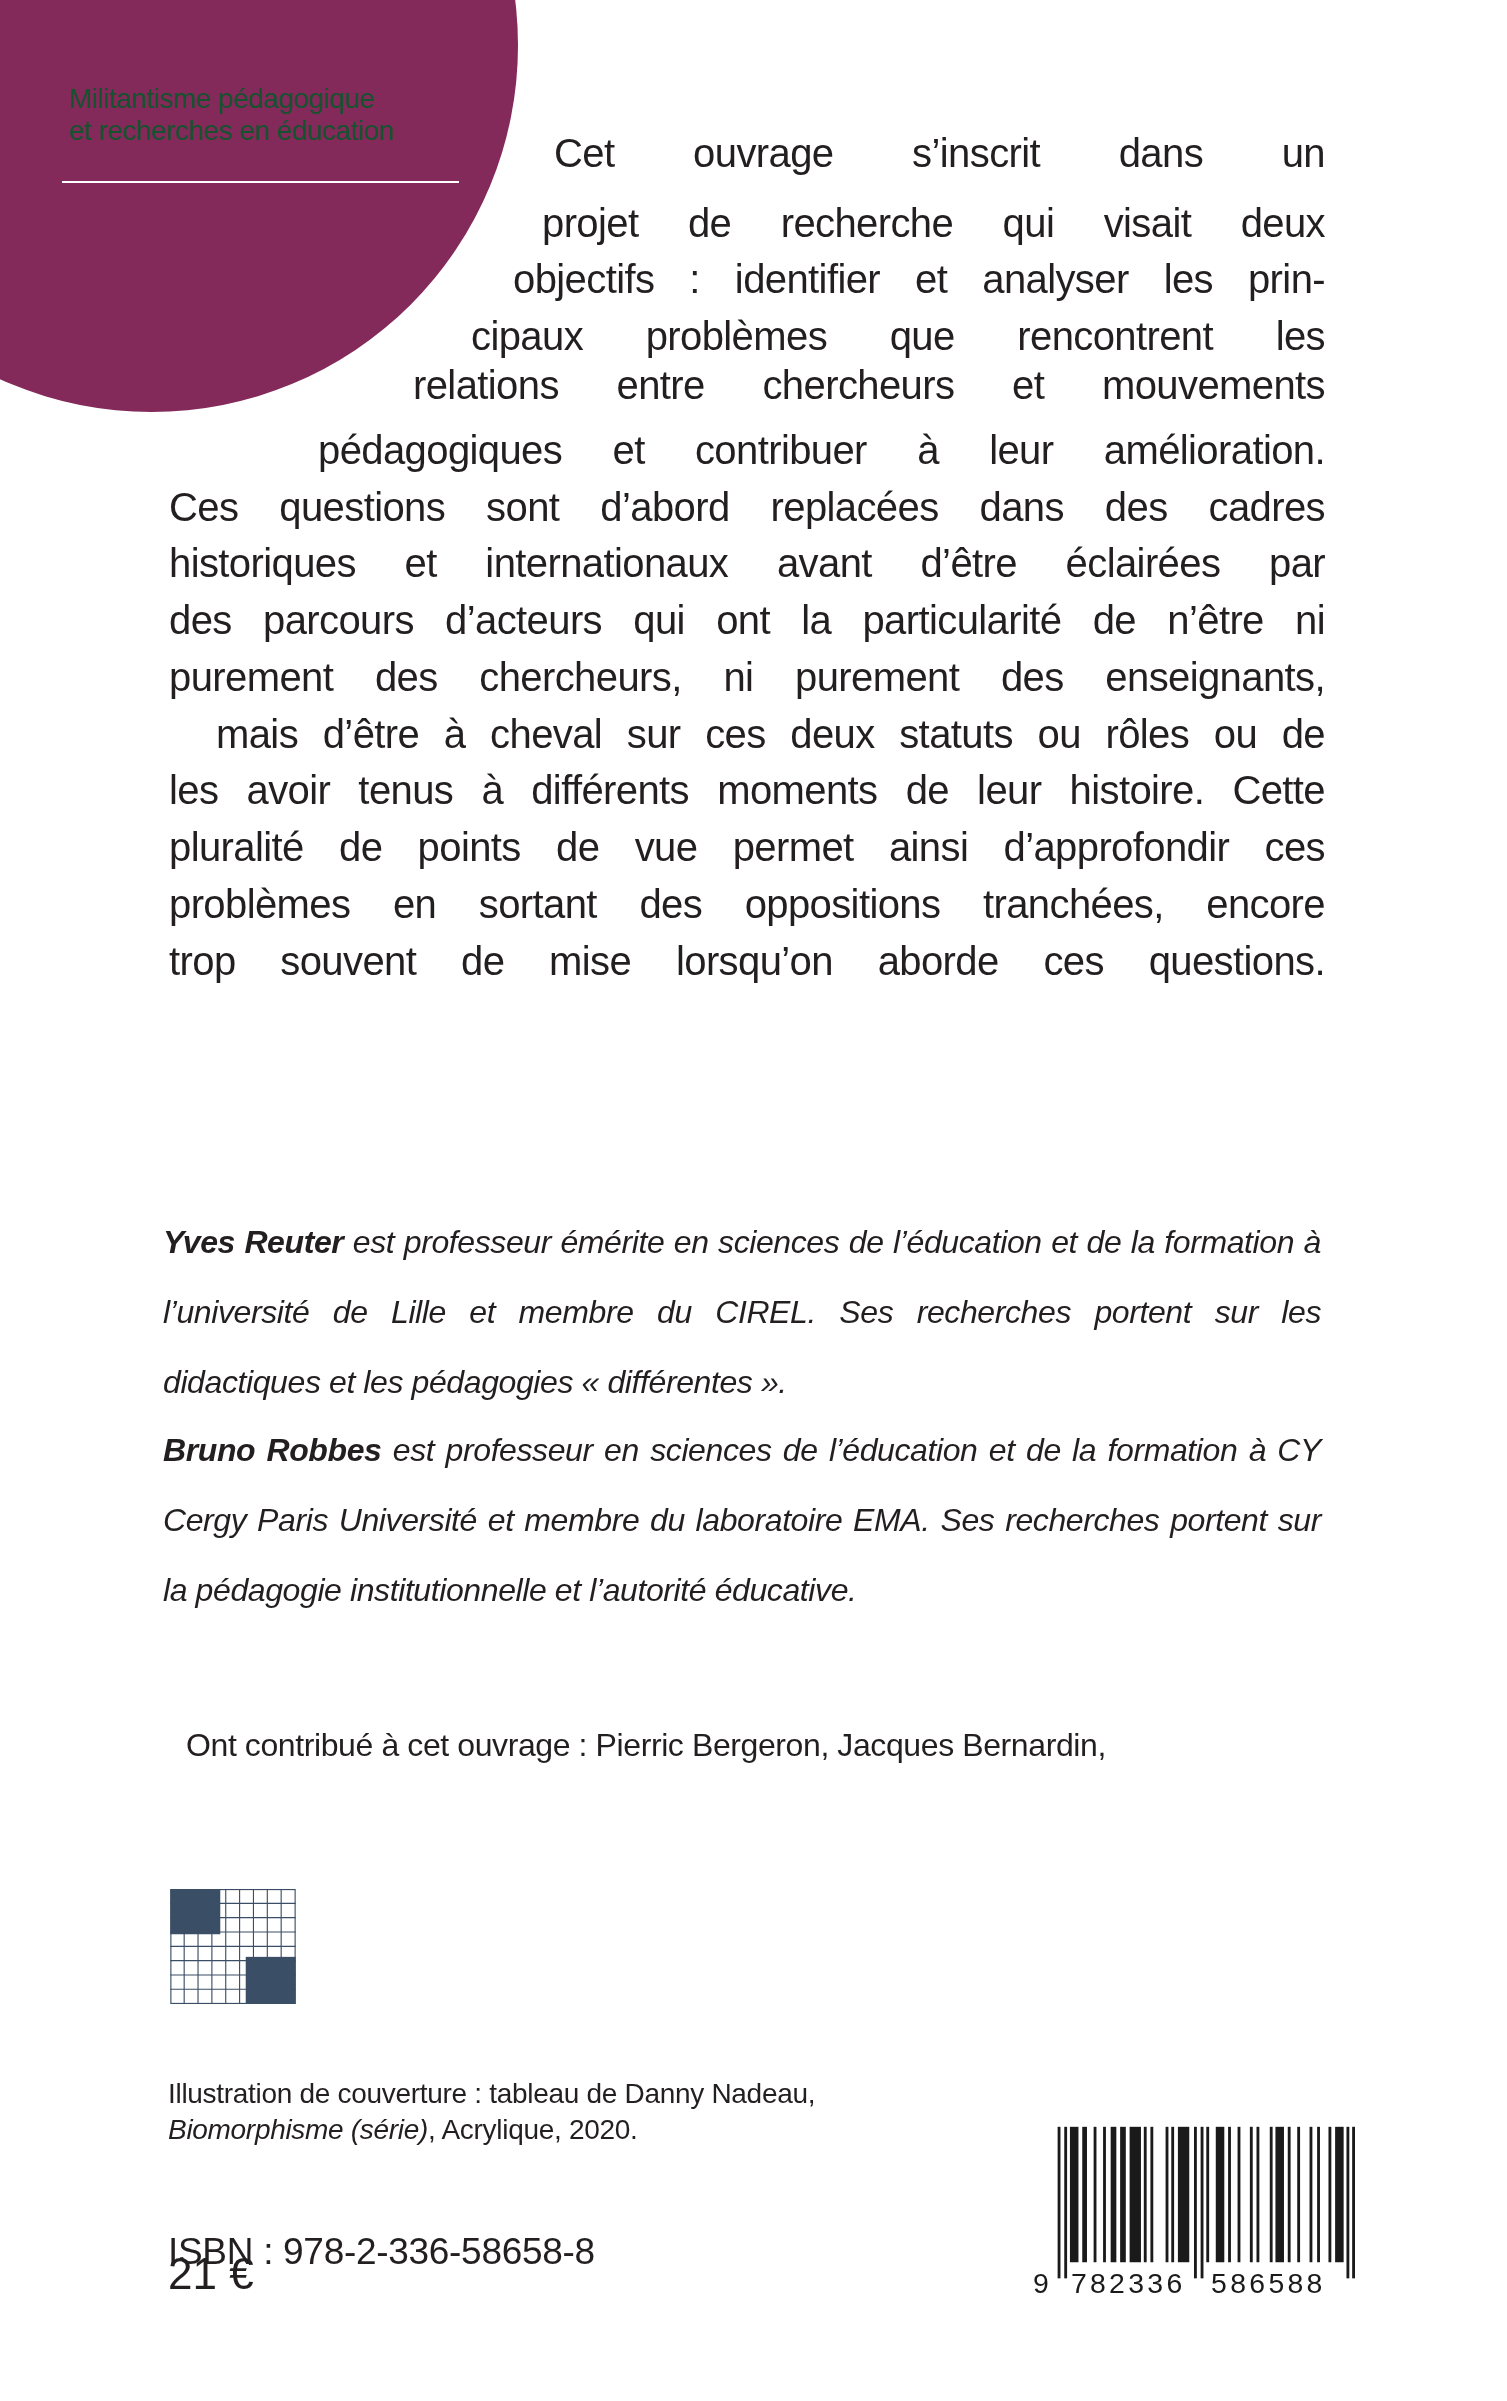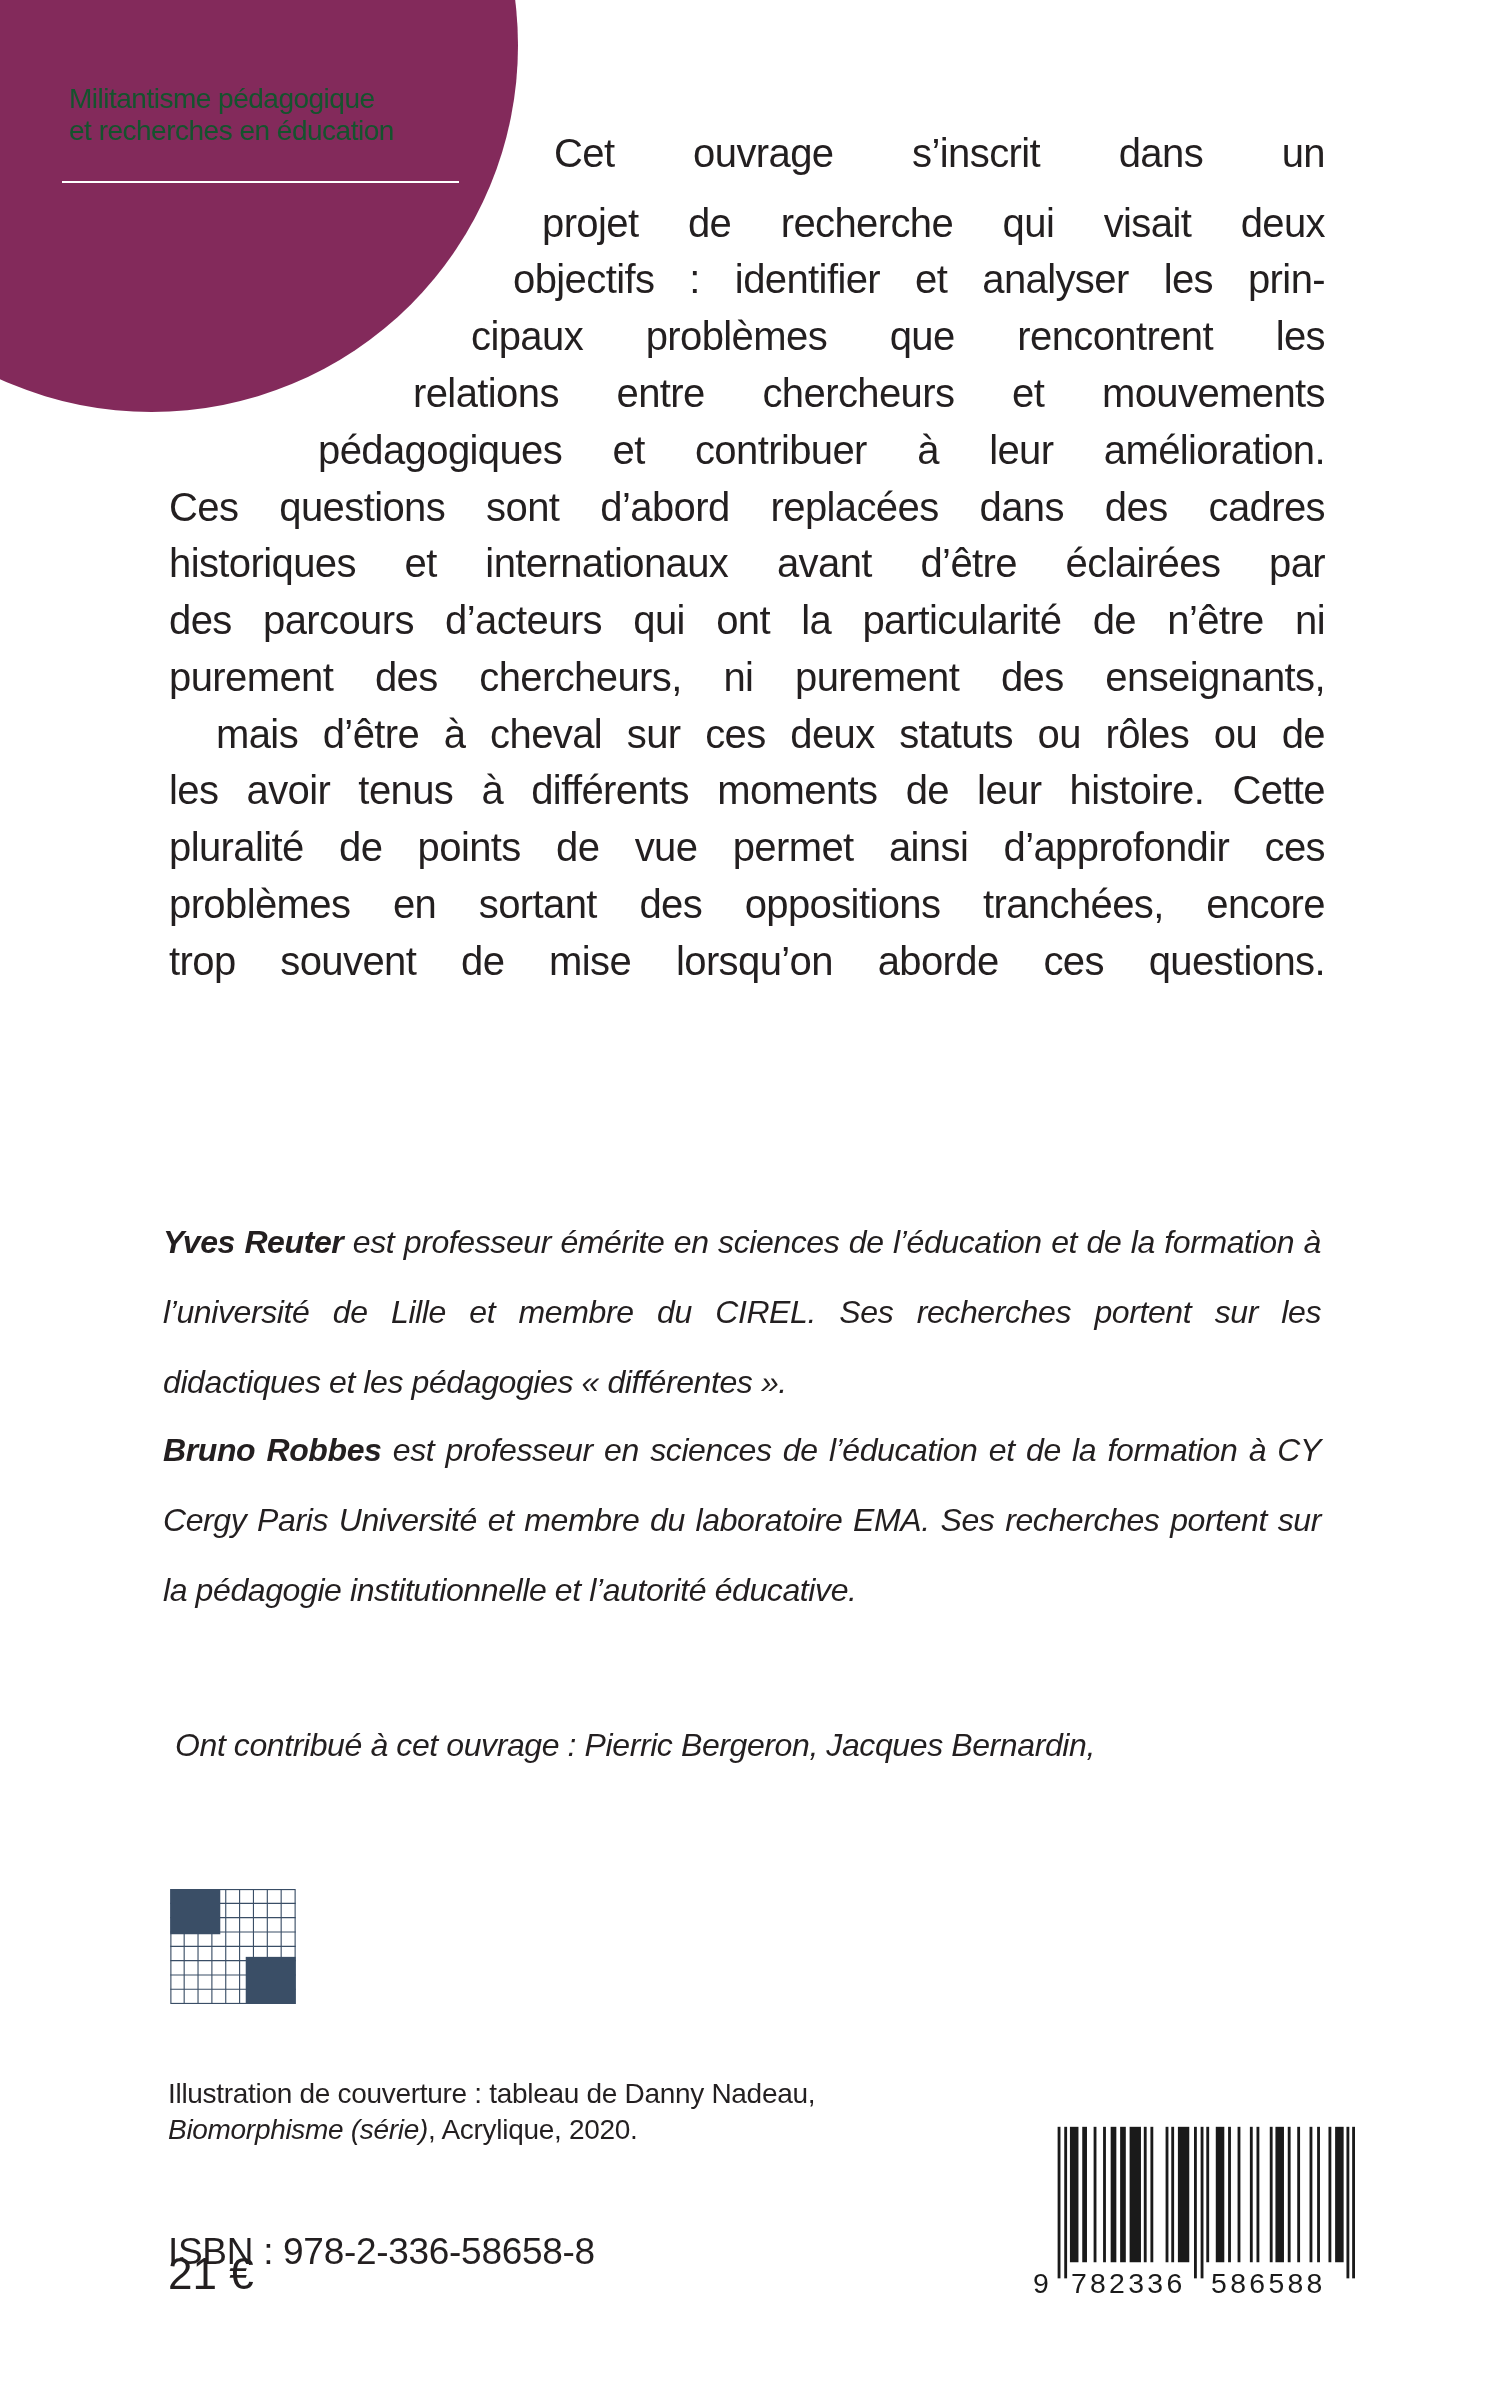--- a/index.html
+++ b/index.html
@@ -4,21 +4,21 @@
 <style>
   html, body { margin:0; padding:0; }
   body { width:1508px; height:2402px; position:relative; background:#ffffff; overflow:hidden; font-family:"Liberation Sans", sans-serif; color:#231f20; }
   .circle { position:absolute; left:-215px; top:-321px; width:733px; height:733px; border-radius:50%; background:#832a5b; }
   .series { position:absolute; left:69px; top:83px; width:397px; color:#14532d; font-size:28px; line-height:32px; letter-spacing:-0.5px; }
   .series div { white-space:nowrap; }
   .series-rule { position:absolute; left:62px; top:181px; width:397px; height:1.9px; background:#ffffff; }
   .para-line { position:absolute; right:183px; font-size:40px; line-height:47px; white-space:nowrap; text-align:justify; text-align-last:justify; letter-spacing:-0.6px; }
   .bio { position:absolute; left:163px; width:1158px; font-size:32px; line-height:70px; font-style:italic; text-align:justify; letter-spacing:-0.4px; }
   .bio b { font-weight:bold; }
-  .contrib { position:absolute; left:175px; top:1720px; width:1158px; font-size:32px; line-height:50px; font-style:italic; letter-spacing:-0.4px; }
+  .contrib { position:absolute; left:186px; top:1720px; width:1158px; font-size:32px; line-height:50px; letter-spacing:-0.4px; }
   .contrib div { white-space:nowrap; }
   .logo { position:absolute; left:170px; top:1889px; width:126px; height:115px; }
   .credit { position:absolute; left:168px; top:2076px; font-size:28px; line-height:36px; letter-spacing:-0.3px; }
   .credit i { font-style:italic; }
   .isbn { position:absolute; left:168px; top:2202px; font-size:37px; line-height:36px; letter-spacing:-0.3px;margin-top:32px; }
   .price { position:absolute; left:168px; top:2249px; font-size:44px; line-height:49px; }
   .barcode { position:absolute; left:1033px; top:2123px; width:322px; height:180px; }
 </style>
 </head>
 <body>
@@ -28,21 +28,21 @@
   <div>Militantisme pédagogique</div>
   <div>et recherches en éducation</div>
 </div>
 <div class="series-rule"></div>
 
 <div>
   <div class="para-line" style="top:130px;left:554px;">Cet ouvrage s’inscrit dans un</div>
   <div class="para-line" style="top:200px;left:542px;">projet de recherche qui visait deux</div>
   <div class="para-line" style="top:256px;left:513px;">objectifs : identifier et analyser les prin-</div>
   <div class="para-line" style="top:313px;left:471px;">cipaux problèmes que rencontrent les</div>
-  <div class="para-line" style="top:370px;left:413px;">relations entre chercheurs et mouvements</div>
+  <div class="para-line" style="top:362px;left:413px;">relations entre chercheurs et mouvements</div>
   <div class="para-line" style="top:427px;left:318px;">pédagogiques et contribuer à leur amélioration.</div>
   <div class="para-line" style="top:484px;left:169px;">Ces questions sont d’abord replacées dans des cadres</div>
   <div class="para-line" style="top:540px;left:169px;">historiques et internationaux avant d’être éclairées par</div>
   <div class="para-line" style="top:597px;left:169px;">des parcours d’acteurs qui ont la particularité de n’être ni</div>
   <div class="para-line" style="top:654px;left:169px;">purement des chercheurs, ni purement des enseignants,</div>
   <div class="para-line" style="top:711px;left:169px;margin-left:47px;">mais d’être à cheval sur ces deux statuts ou rôles ou de</div>
   <div class="para-line" style="top:767px;left:169px;">les avoir tenus à différents moments de leur histoire. Cette</div>
   <div class="para-line" style="top:824px;left:169px;">pluralité de points de vue permet ainsi d’approfondir ces</div>
   <div class="para-line" style="top:881px;left:169px;">problèmes en sortant des oppositions tranchées, encore</div>
   <div class="para-line" style="top:938px;left:169px;">trop souvent de mise lorsqu’on aborde ces questions.</div>

